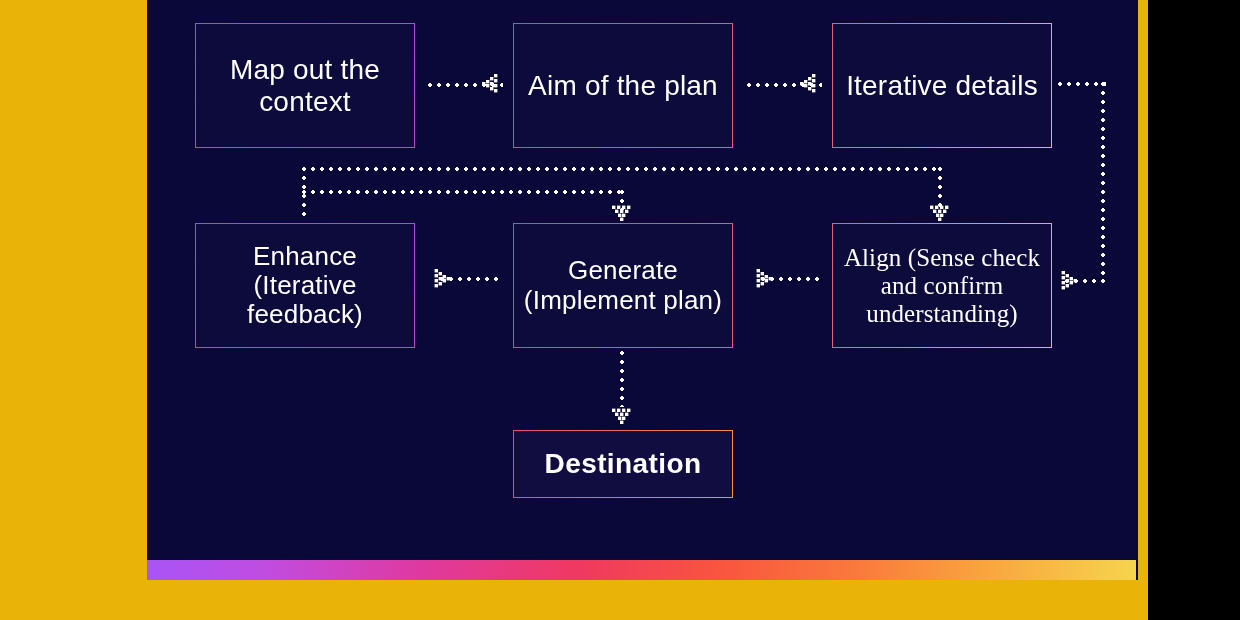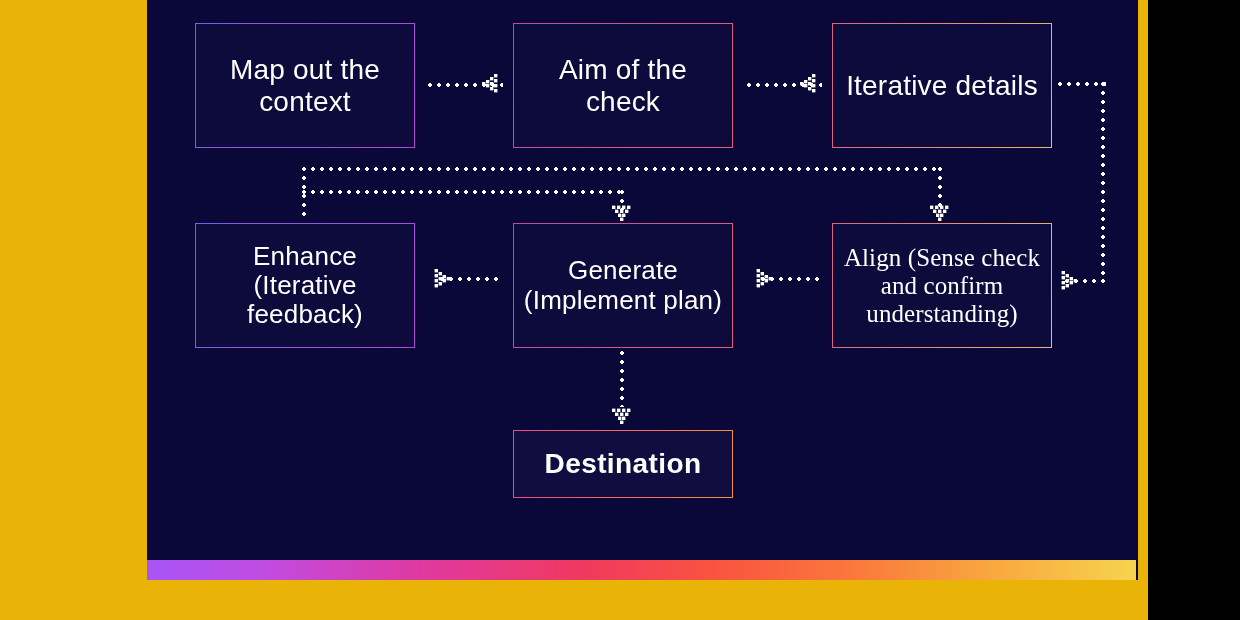--- a/index.html
+++ b/index.html
@@ -58,21 +58,21 @@
     <div class="gbox" style="left:48px;top:23px;width:220px;height:125px;background:linear-gradient(110deg,#7b5cf0,#b24bd6);">
       <div class="inner">
           <span class="txt t1">Map out the
 context</span>
         </div>
     </div>
 
     <div class="gbox" style="left:366px;top:23px;width:220px;height:125px;background:linear-gradient(110deg,#c2479f,#e0607c);">
       <div class="inner">
           <span class="txt t1">Aim of the
-check</span>
+plan</span>
         </div>
     </div>
 
     <div class="gbox" style="left:685px;top:23px;width:220px;height:125px;background:linear-gradient(100deg,#e0607c,#ebb96c);">
       <div class="inner">
           <span class="txt t1">Iterative
 details</span>
         </div>
     </div>
 

